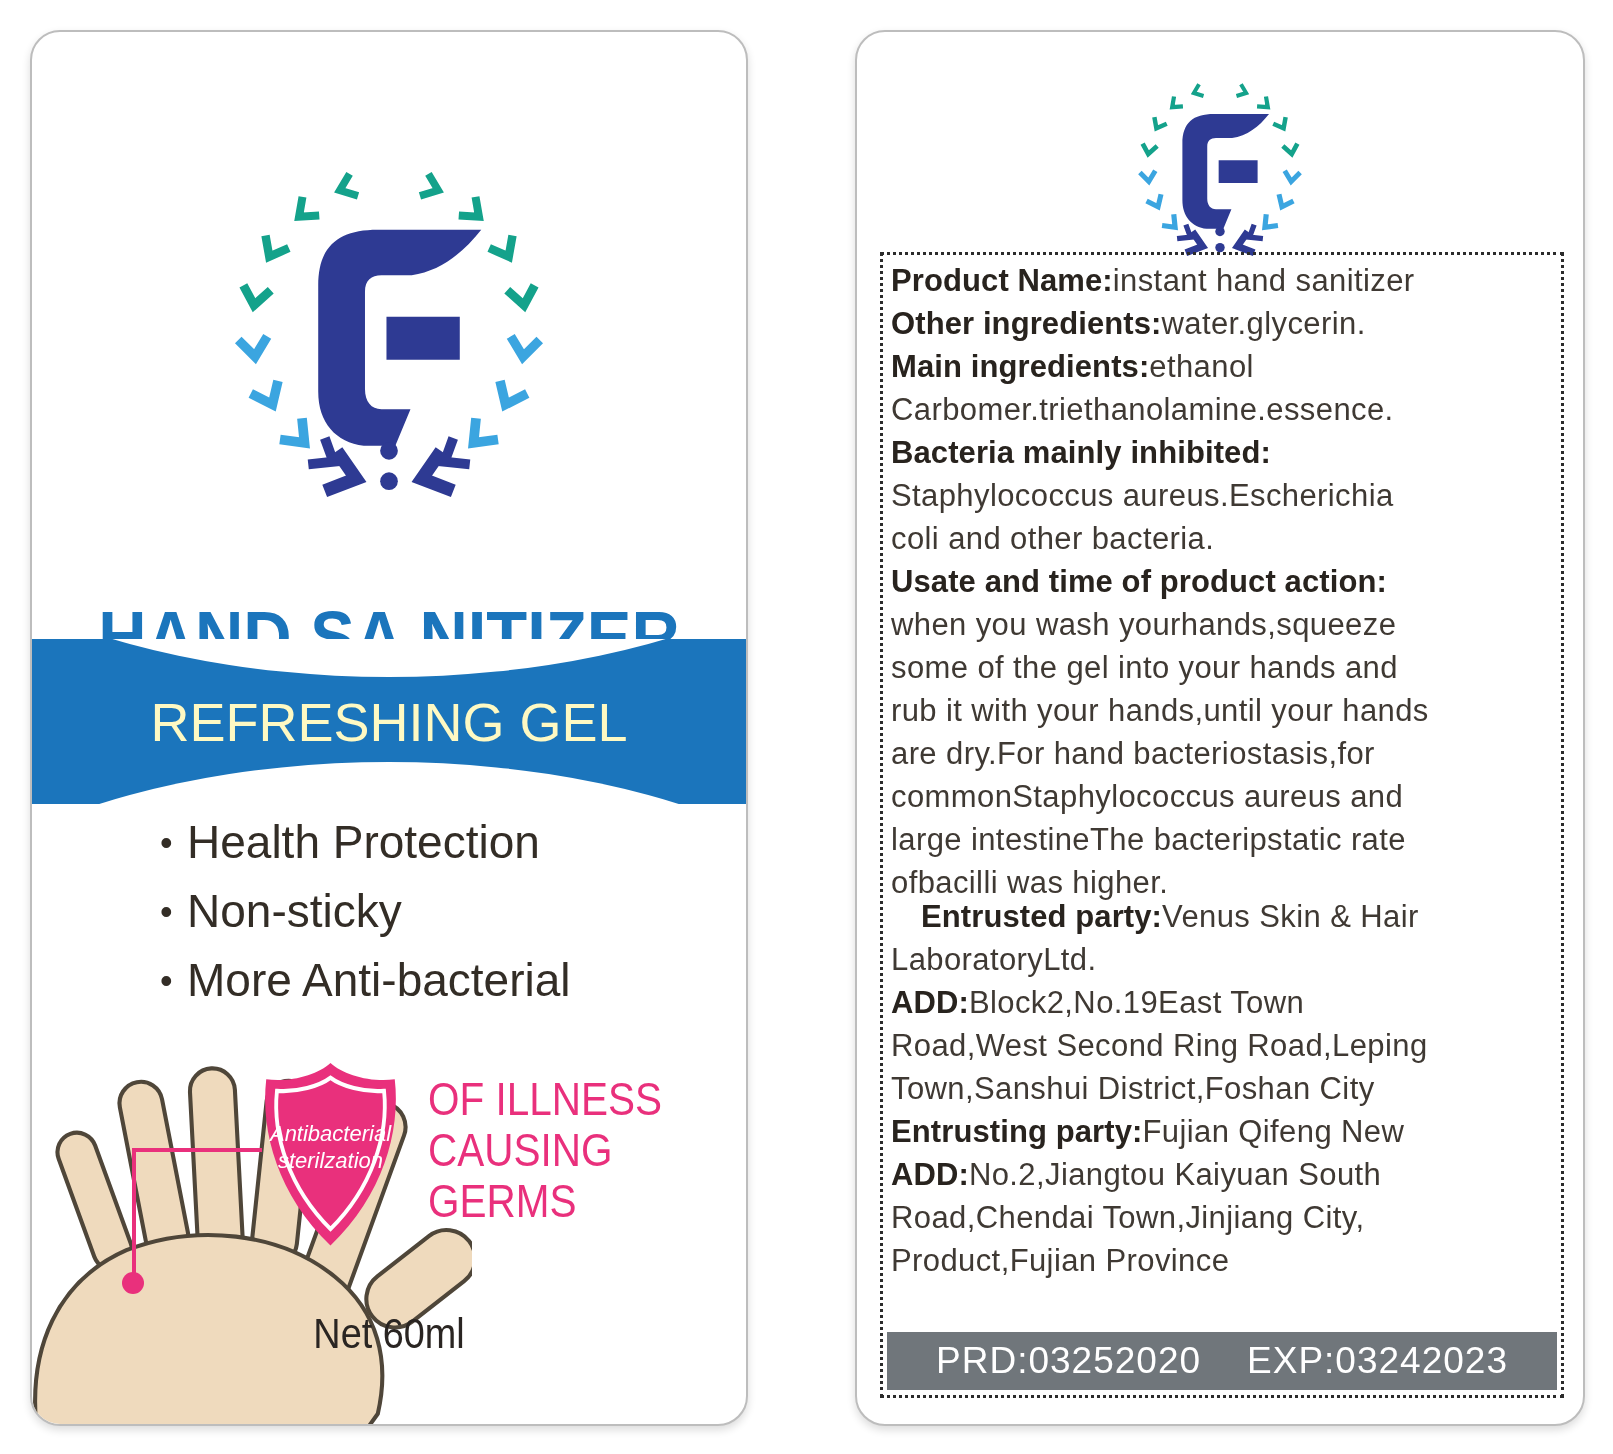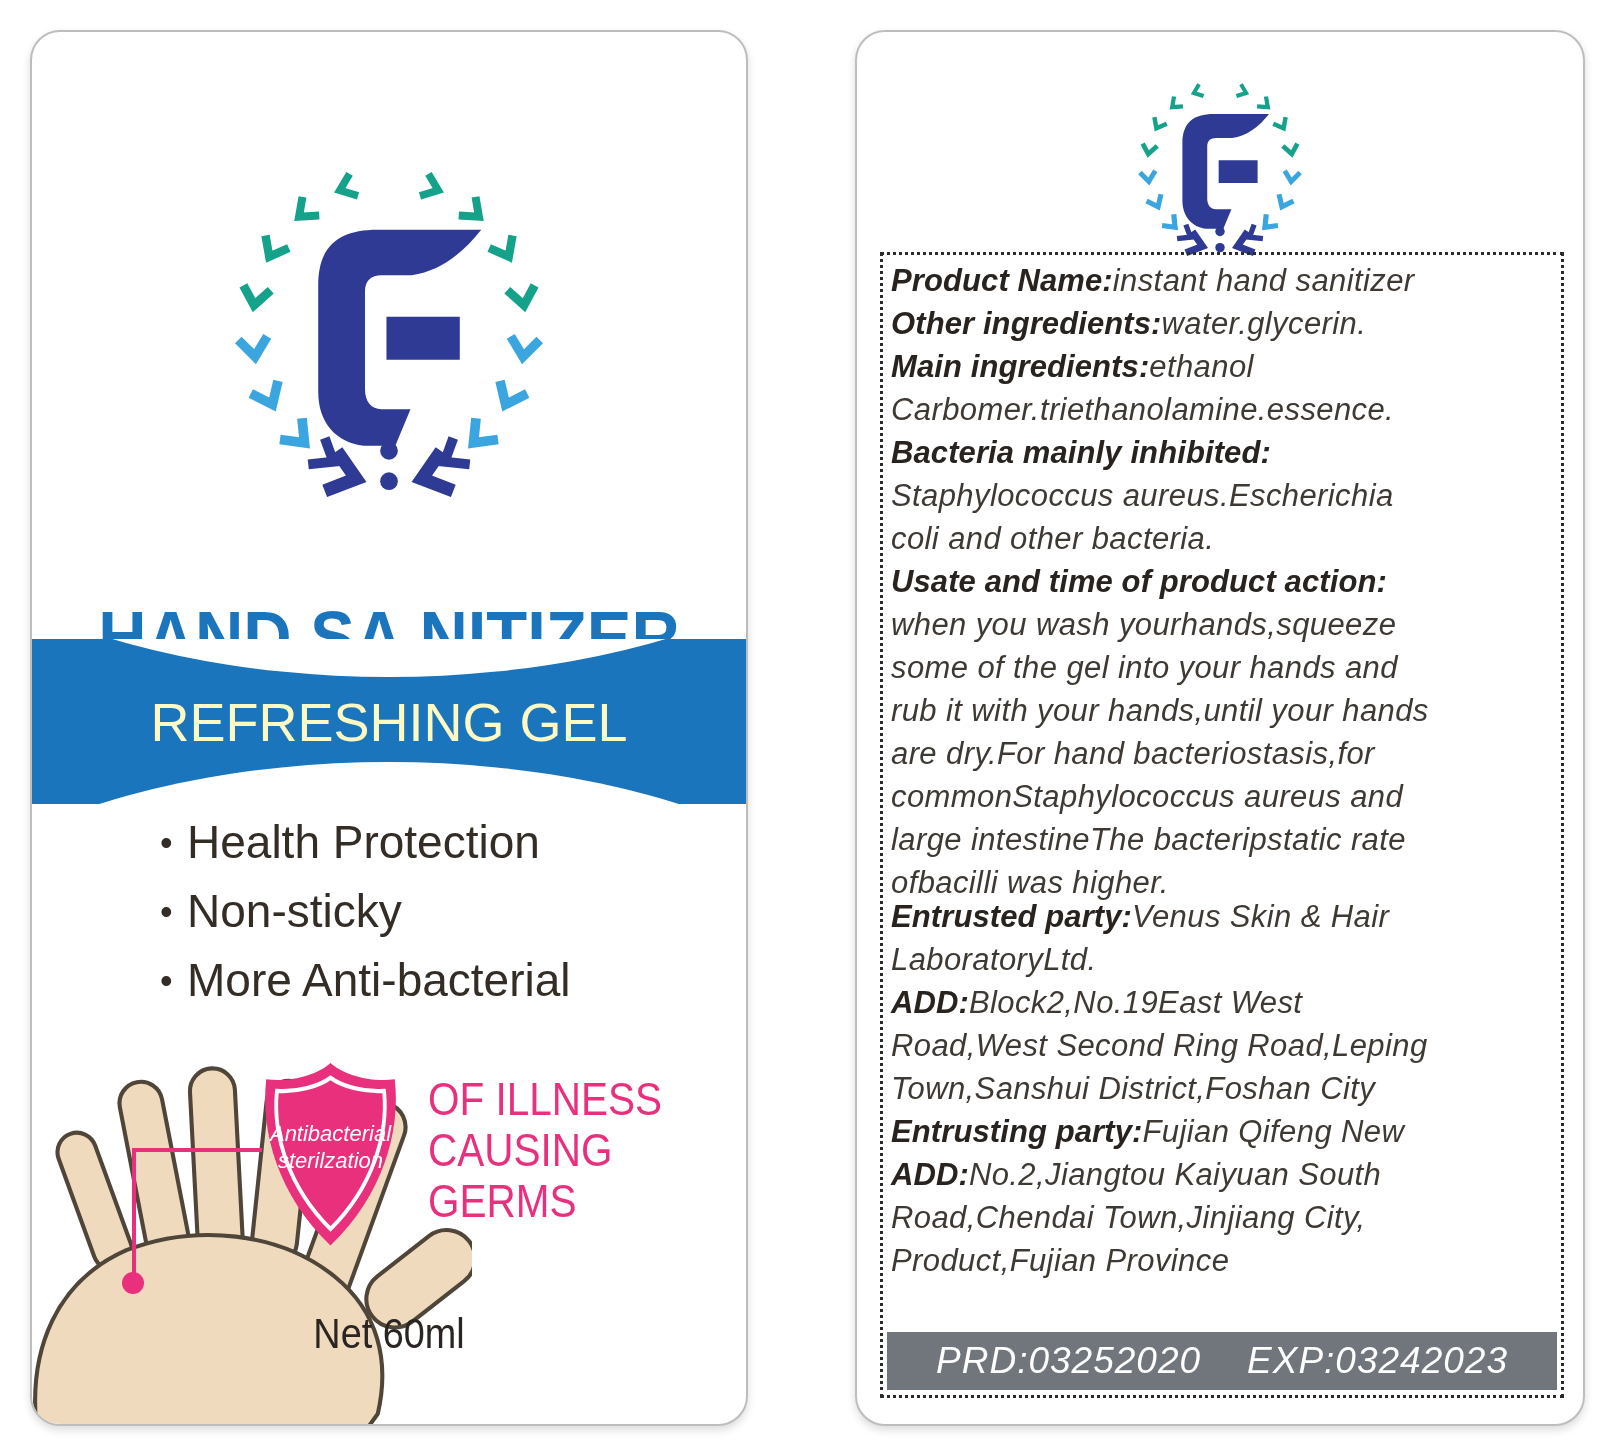--- a/index.html
+++ b/index.html
@@ -34,26 +34,26 @@
   .shield-wrap svg{position:absolute;inset:0;width:100%;height:100%;}
   .shield-text{position:absolute;left:0;right:0;top:62px;text-align:center;color:#ffffff;
                font-size:22px;line-height:27px;font-style:italic;}
   .claim{position:absolute;left:396px;top:1042px;color:#e9307c;font-size:46px;line-height:51px;
          transform:scaleX(.88);transform-origin:0 0;white-space:nowrap;}
   .net{position:absolute;left:0;right:0;top:1278px;text-align:center;color:#2a2522;
        font-size:42px;transform:scaleX(.9);white-space:nowrap;}
 
   
   .info-box{position:absolute;left:23px;top:220px;width:678px;height:1140px;
-            border:3px dotted #2b2b2b;font-style:italic;}
+            border:3px dotted #2b2b2b;}
   .info-lines{position:absolute;left:8px;right:6px;top:4px;color:#3f3933;
               font-size:31px;line-height:43px;letter-spacing:.4px;}
   .iline{white-space:nowrap;}
   .iline b{font-weight:700;color:#28231e;letter-spacing:.1px;}
-  .info-lines .iline:nth-of-type(16){margin-top:-9px;}
+  .info-lines .iline:nth-of-type(16){margin-top:-9px;margin-left:30px;}
   .date-bar{position:absolute;left:4px;right:4px;bottom:5px;height:58px;background:#70767b;
             display:flex;align-items:center;justify-content:center;gap:46px;
             color:#ffffff;font-size:37px;letter-spacing:1px;}
 </style>
 </head>
 <body>
 
 <div class="stage">
 
   <section class="label label-left">
@@ -206,21 +206,21 @@
           <div class="iline"><b></b><span>commonStaphylococcus aureus and</span></div>
 
           <div class="iline"><b></b><span>large intestineThe bacteripstatic rate</span></div>
 
           <div class="iline"><b></b><span>ofbacilli was higher.</span></div>
 
           <div class="iline"><b>Entrusted party:</b><span>Venus Skin &amp; Hair</span></div>
 
           <div class="iline"><b></b><span>LaboratoryLtd.</span></div>
 
-          <div class="iline"><b>ADD:</b><span>Block2,No.19East West</span></div>
+          <div class="iline"><b>ADD:</b><span>Block2,No.19East Town</span></div>
 
           <div class="iline"><b></b><span>Road,West Second Ring Road,Leping</span></div>
 
           <div class="iline"><b></b><span>Town,Sanshui District,Foshan City</span></div>
 
           <div class="iline"><b>Entrusting party:</b><span>Fujian Qifeng New</span></div>
 
 
           <div class="iline"><b>ADD:</b><span>No.2,Jiangtou Kaiyuan South</span></div>
 

